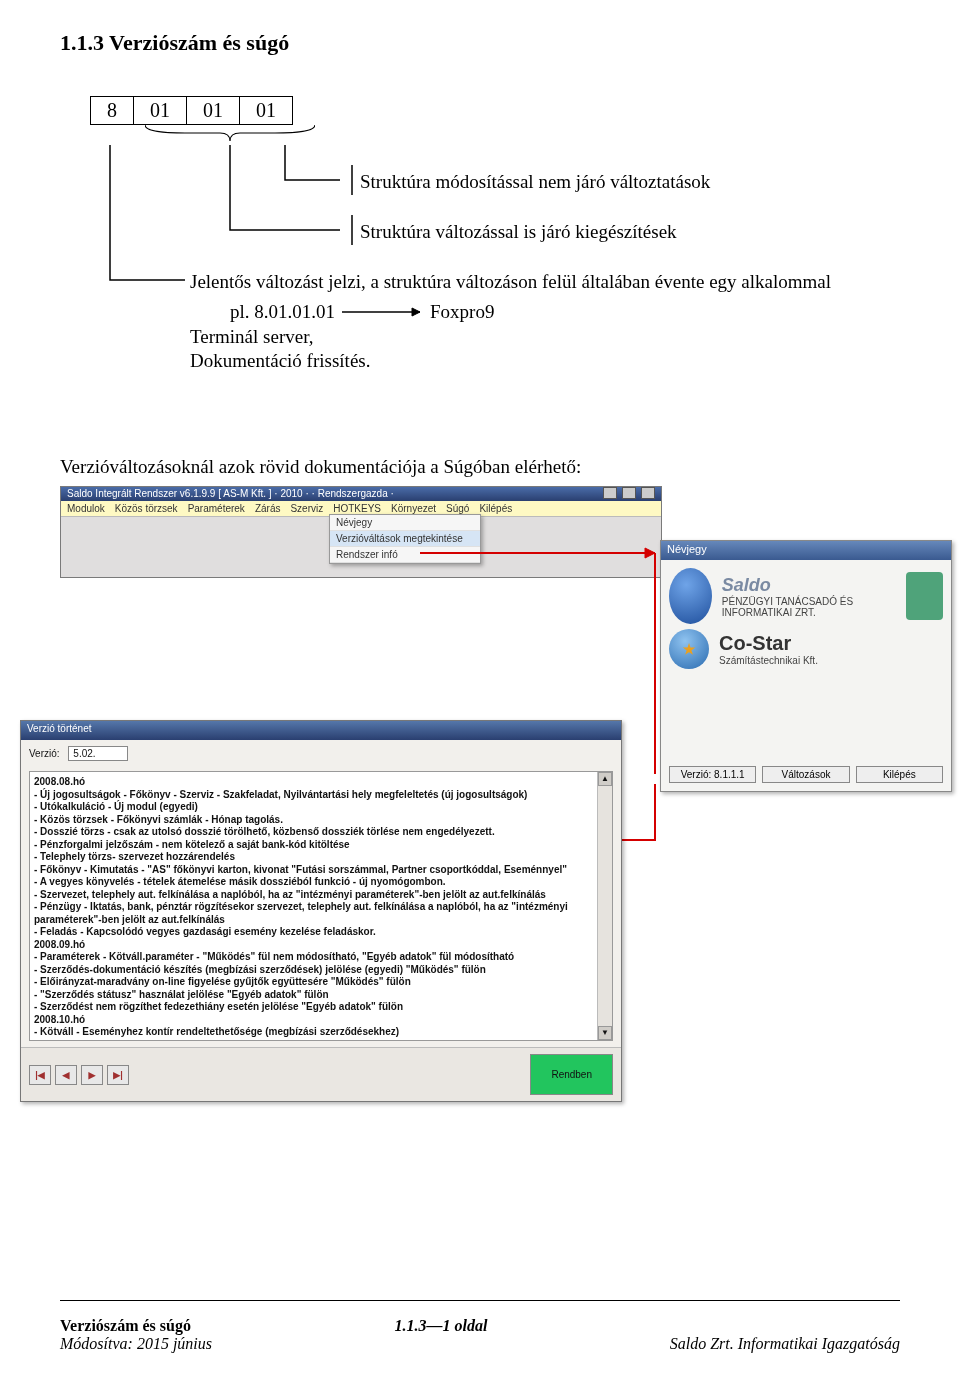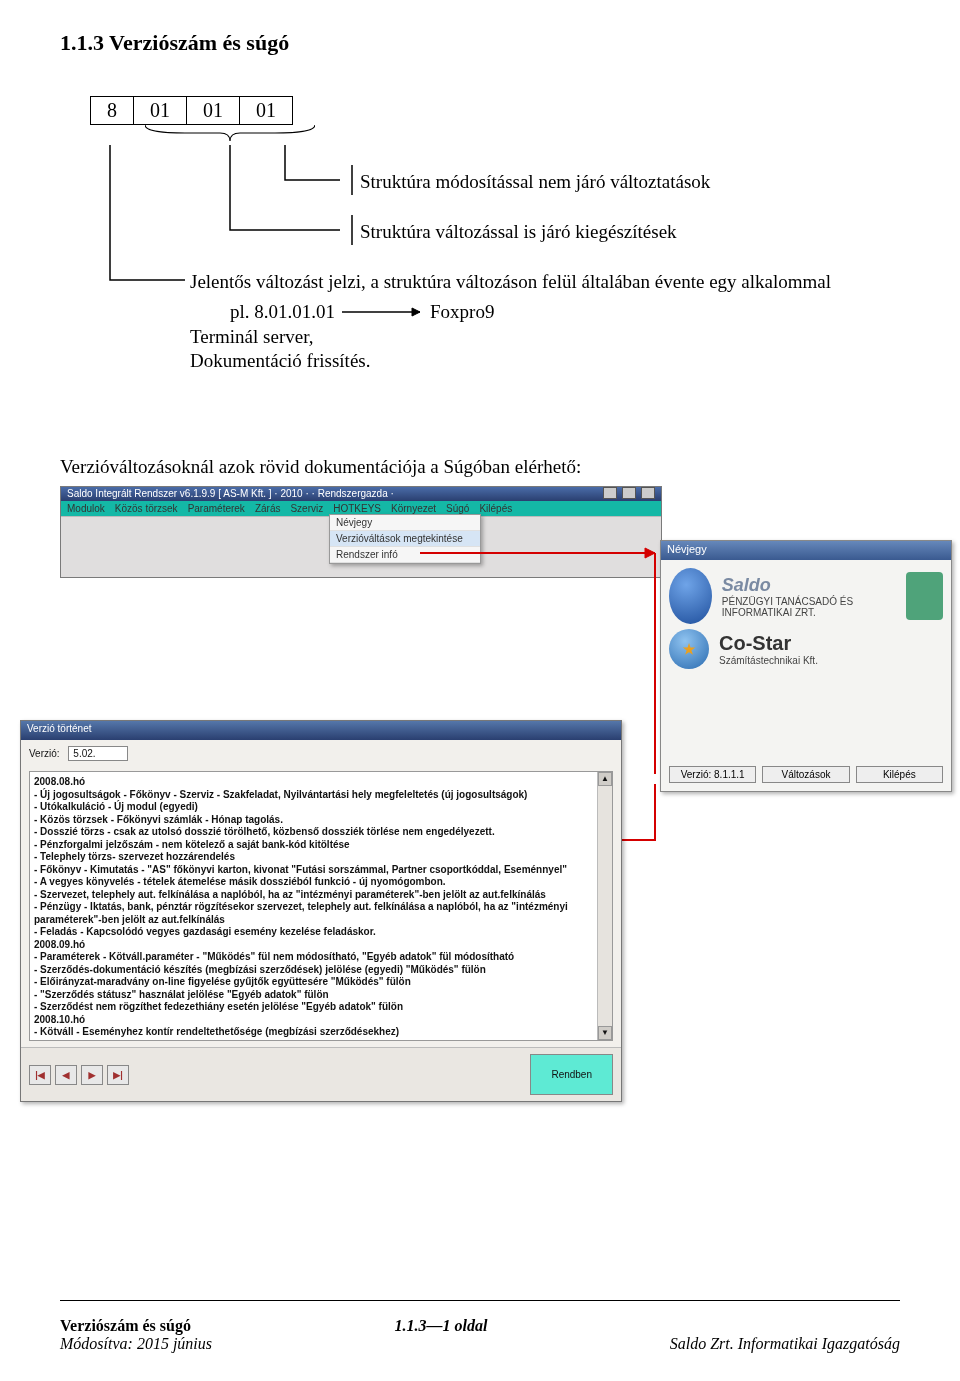--- a/index.html
+++ b/index.html
@@ -85,21 +85,21 @@
     justify-content: space-between;
   }
   .ss1-titlebar .winicons span {
     display: inline-block;
     width: 12px; height: 10px;
     background: #ccc;
     margin-left: 2px;
     border: 1px solid #555;
   }
   .ss1-menubar {
-    background: #14b8a6;
+    background: #fef9c3;
     display: flex;
     gap: 10px;
     padding: 2px 6px;
     border-bottom: 1px solid #bbb;
     font-size: 10px;
   }
   .ss1-dropdown {
     position: absolute;
     top: 27px;
     left: 268px;
@@ -257,21 +257,21 @@
     border: 1px solid #888;
     background: #e8e8e8;
     text-align: center;
     color: #a03030;
     font-weight: bold;
     font-size: 9px;
     line-height: 18px;
   }
   .ss2-ok {
     border: 1px solid #888;
-    background: #5eead4;
+    background: #22c55e;
     padding: 14px 20px;
     font-size: 10px;
   }
   .red-arrow {
     position: absolute;
     stroke: #d40000;
     fill: #d40000;
   }
   .footer {
     position: absolute;

